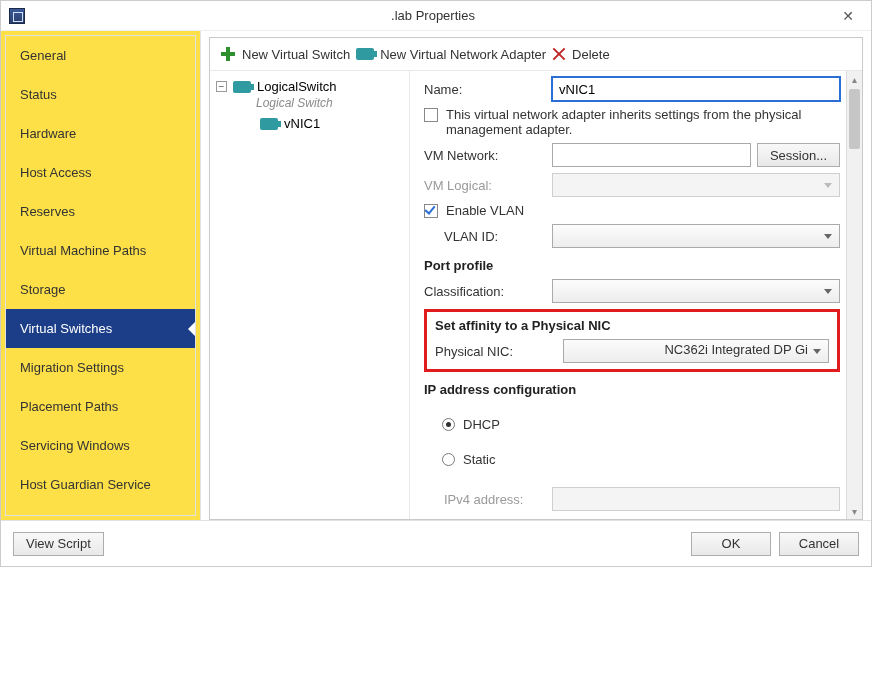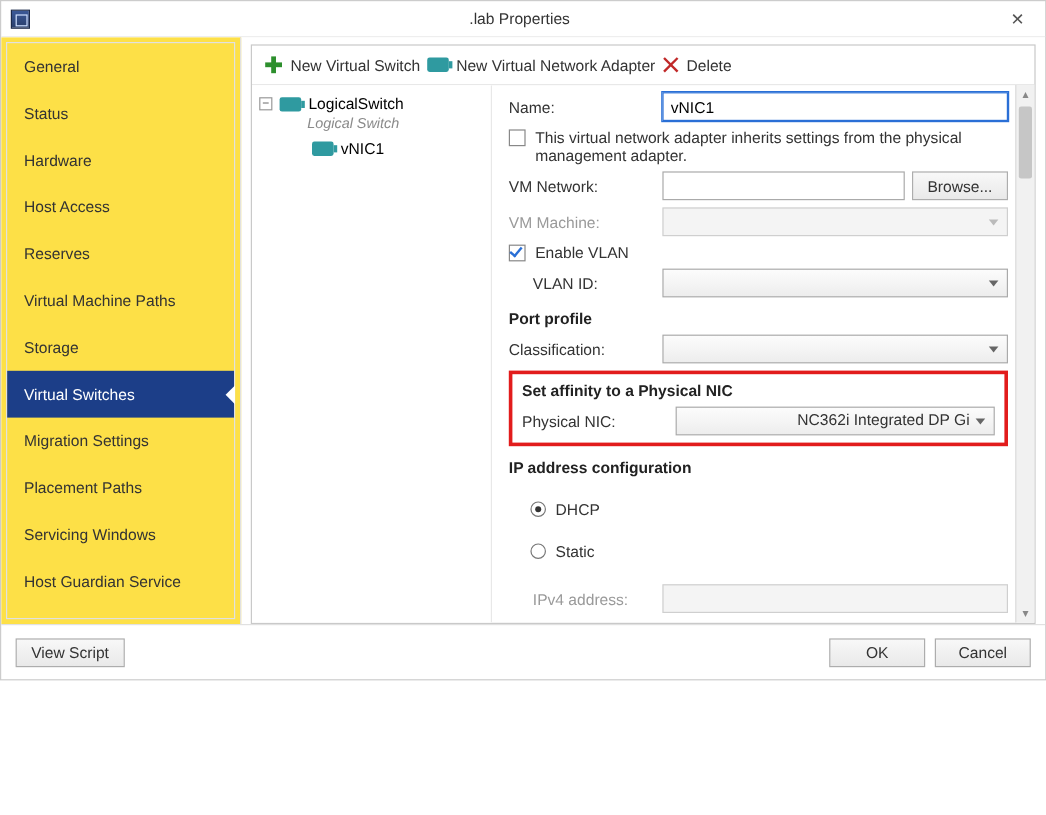--- a/index.html
+++ b/index.html
@@ -139,26 +139,26 @@
               <div class="checkbox-row">
                 <div class="cb"></div>
                 <span>This virtual network adapter inherits settings from the physical management adapter.</span>
               </div>
 
 
               <div class="form-row">
                 <span class="lbl">VM Network:</span>
                 <div class="vm-net-input">
                   <input type="text" style="flex: 1 1 0%;" value="">
-                  <button class="btn">Browse...</button>
+                  <button class="btn">Session...</button>
                 </div>
               </div>
 
               <div class="form-row">
-                <span class="lbl" style="color:#9a9a9a;">VM Machine:</span>
+                <span class="lbl" style="color:#9a9a9a;">VM Logical:</span>
                 <div class="fake-select disabled"></div>
               </div>
 
               <div class="checkbox-row" style="padding-left:0;">
                 <div class="cb checked"></div>
                 <span>Enable VLAN</span>
               </div>
 
               <div class="form-row">
                 <span class="lbl indent">VLAN ID:</span>

